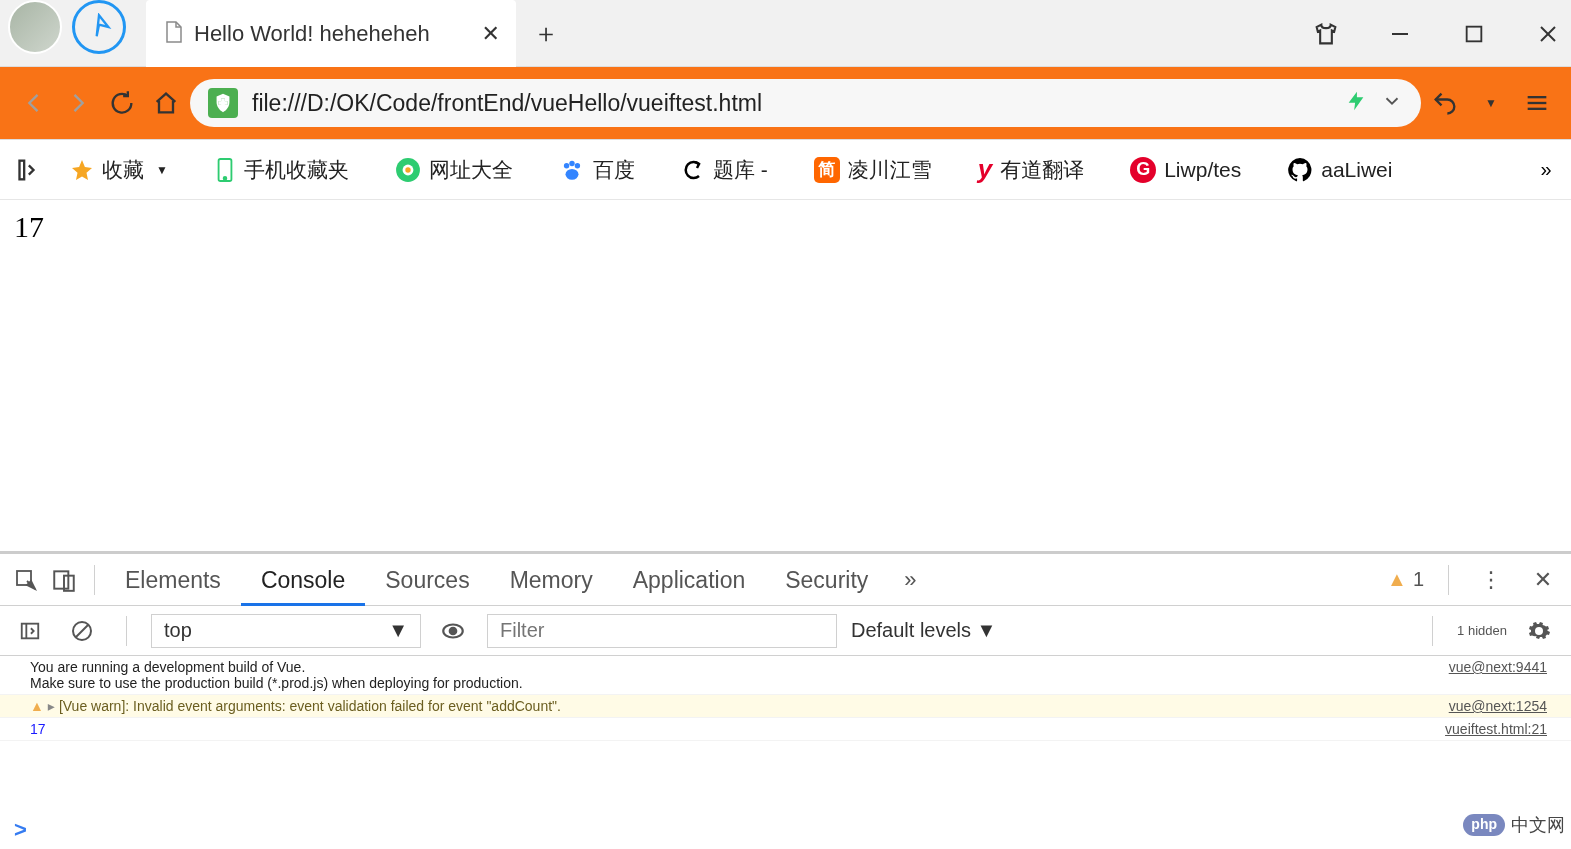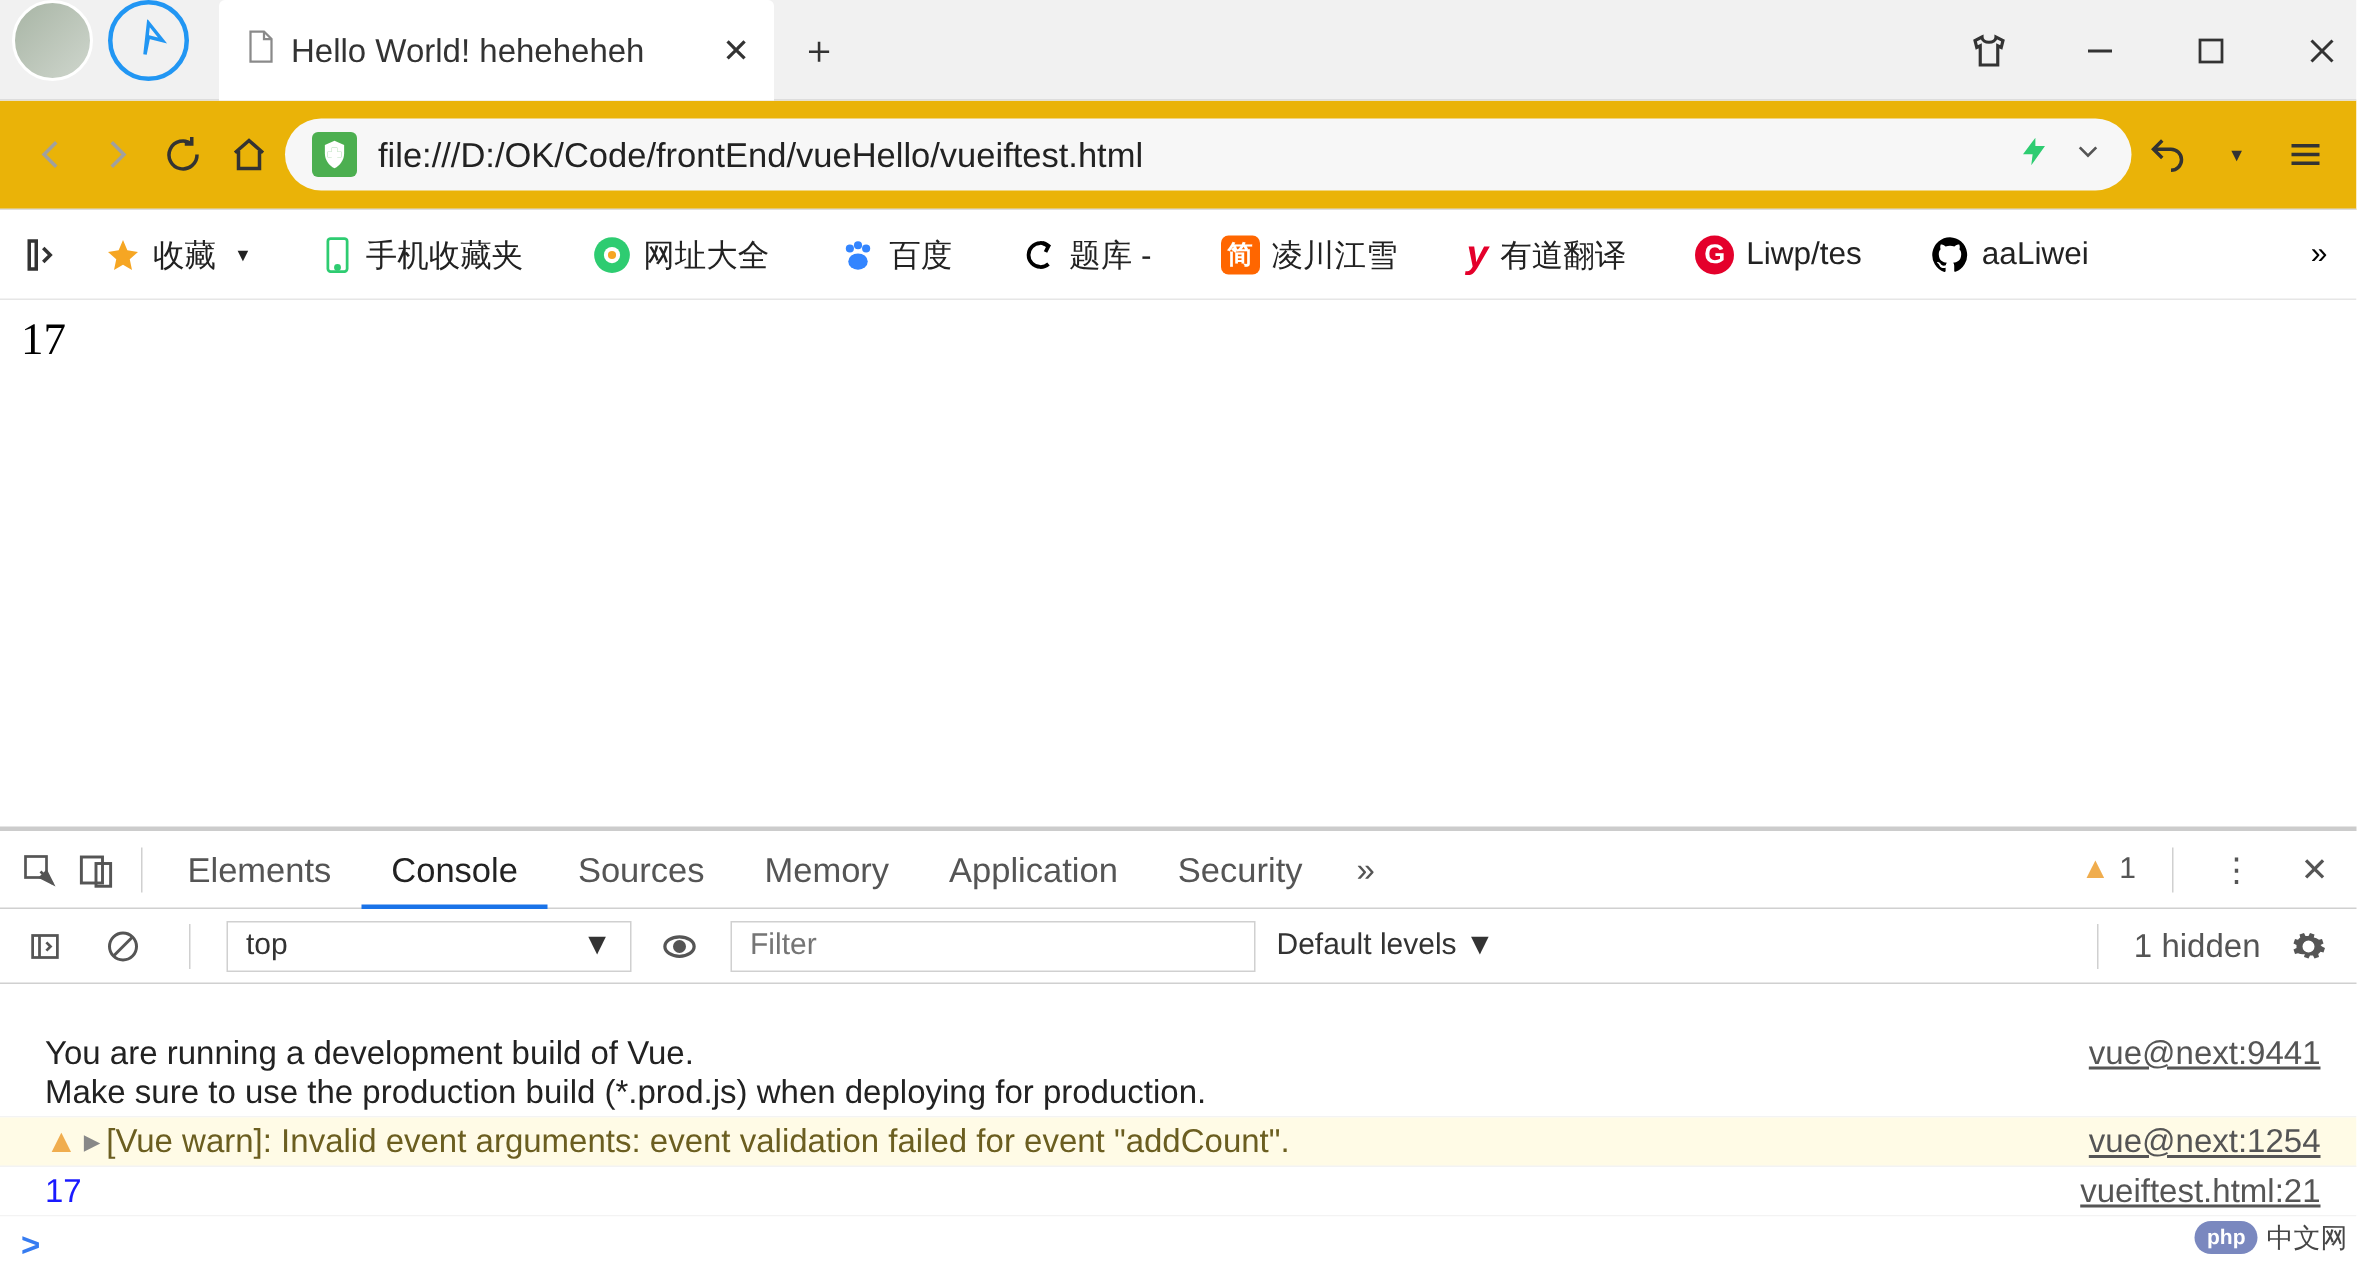--- a/index.html
+++ b/index.html
@@ -12,21 +12,21 @@
   .logo-circle svg { width:28px; height:28px; stroke:#2196f3; fill:none; stroke-width:2; }
   .tab { height:67px; background:#fff; display:flex; align-items:center; padding:0 8px 0 18px; min-width:370px; border-top-left-radius:4px; border-top-right-radius:4px; }
   .tab-icon { color:#7d7d7d; margin-right:10px; }
   .tab-title { font-size:22px; color:#333; flex:1; white-space:nowrap; overflow:hidden; text-overflow:ellipsis; }
   .tab-close { font-size:22px; color:#333; padding:0 8px; cursor:pointer; }
   .new-tab { height:67px; width:60px; display:flex; align-items:center; justify-content:center; font-size:26px; color:#333; cursor:pointer; }
   .win-controls { position:absolute; right:8px; top:0; height:67px; display:flex; align-items:center; gap:44px; }
   .win-btn { width:30px; height:30px; display:flex; align-items:center; justify-content:center; cursor:pointer; color:#333; }
 
   
-  .navbar { height:73px; background:#eab308; display:flex; align-items:center; padding:0 14px; gap:4px; border-bottom:1px solid #ddd; }
+  .navbar { height:73px; background:#f97316; display:flex; align-items:center; padding:0 14px; gap:4px; border-bottom:1px solid #ddd; }
   .nav-btn { width:40px; height:40px; display:flex; align-items:center; justify-content:center; cursor:pointer; color:#777; }
   .nav-btn svg { width:28px; height:28px; }
   .urlbar { flex:1; height:48px; background:#f7f7f7; border-radius:24px; display:flex; align-items:center; padding:0 18px; }
   .url-shield { width:30px; height:30px; border-radius:4px; background:#4caf50; display:flex; align-items:center; justify-content:center; color:#fff; font-weight:bold; margin-right:14px; }
   .url-text { font-size:23px; color:#222; }
   .url-right { margin-left:auto; display:flex; align-items:center; gap:14px; }
   .flash-icon { color:#2ecc71; }
   .nav-right { display:flex; align-items:center; gap:20px; }
 
   
@@ -48,23 +48,23 @@
   .dt-tab.active { color:#222; border-bottom:3px solid #1a73e8; }
   .dt-more { padding:0 16px; font-size:22px; color:#555; cursor:pointer; }
   .dt-right { margin-left:auto; display:flex; align-items:center; gap:14px; }
   .dt-warn-badge { display:flex; align-items:center; gap:6px; font-size:20px; color:#555; }
   .dt-warn-badge .tri { color:#f0ad4e; }
 
   .dt-filterbar { height:50px; border-bottom:1px solid #d0d0d0; display:flex; align-items:center; padding:0 12px; gap:14px; }
   .dt-dropdown { min-width:270px; border:1px solid #d0d0d0; height:34px; display:flex; align-items:center; justify-content:space-between; padding:0 12px; font-size:20px; color:#333; cursor:pointer; }
   .dt-filter-input { width:350px; height:34px; border:1px solid #d0d0d0; padding:0 12px; font-size:20px; background:#fff; color:#888; }
   .dt-levels { font-size:20px; color:#333; cursor:pointer; }
-  .dt-hidden { margin-left:auto; display:flex; align-items:center; gap:14px; font-size:22px; color:#555; }
-
-  .console-body { flex:1; overflow-y:auto; font-family:Consolas,"Courier New",monospace; font-size:22px;margin-top:30px; }
+  .dt-hidden { margin-left:auto; display:flex; align-items:center; gap:14px; font-size:13px; color:#555; }
+
+  .console-body { flex:1; overflow-y:auto; font-family:Consolas,"Courier New",monospace; font-size:14px; }
   .console-row { display:flex; padding:3px 12px; border-bottom:1px solid #f3f3f3; }
   .console-row .msg { flex:1; white-space:pre-wrap; padding-left:18px; }
   .console-row .src { color:#555; text-decoration:underline; cursor:pointer; margin-right:12px; }
   .row-info { color:#222; }
   .row-warn { background:#fffbe6; color:#6b5e20; }
   .row-warn .tri { color:#f0ad4e; margin-right:4px; }
   .row-warn .expand { color:#888; margin-right:4px; }
   .row-log .num { color:#1a1aff; }
   .console-prompt { padding:6px 14px; color:#367cf1; font-size:22px; }
 

